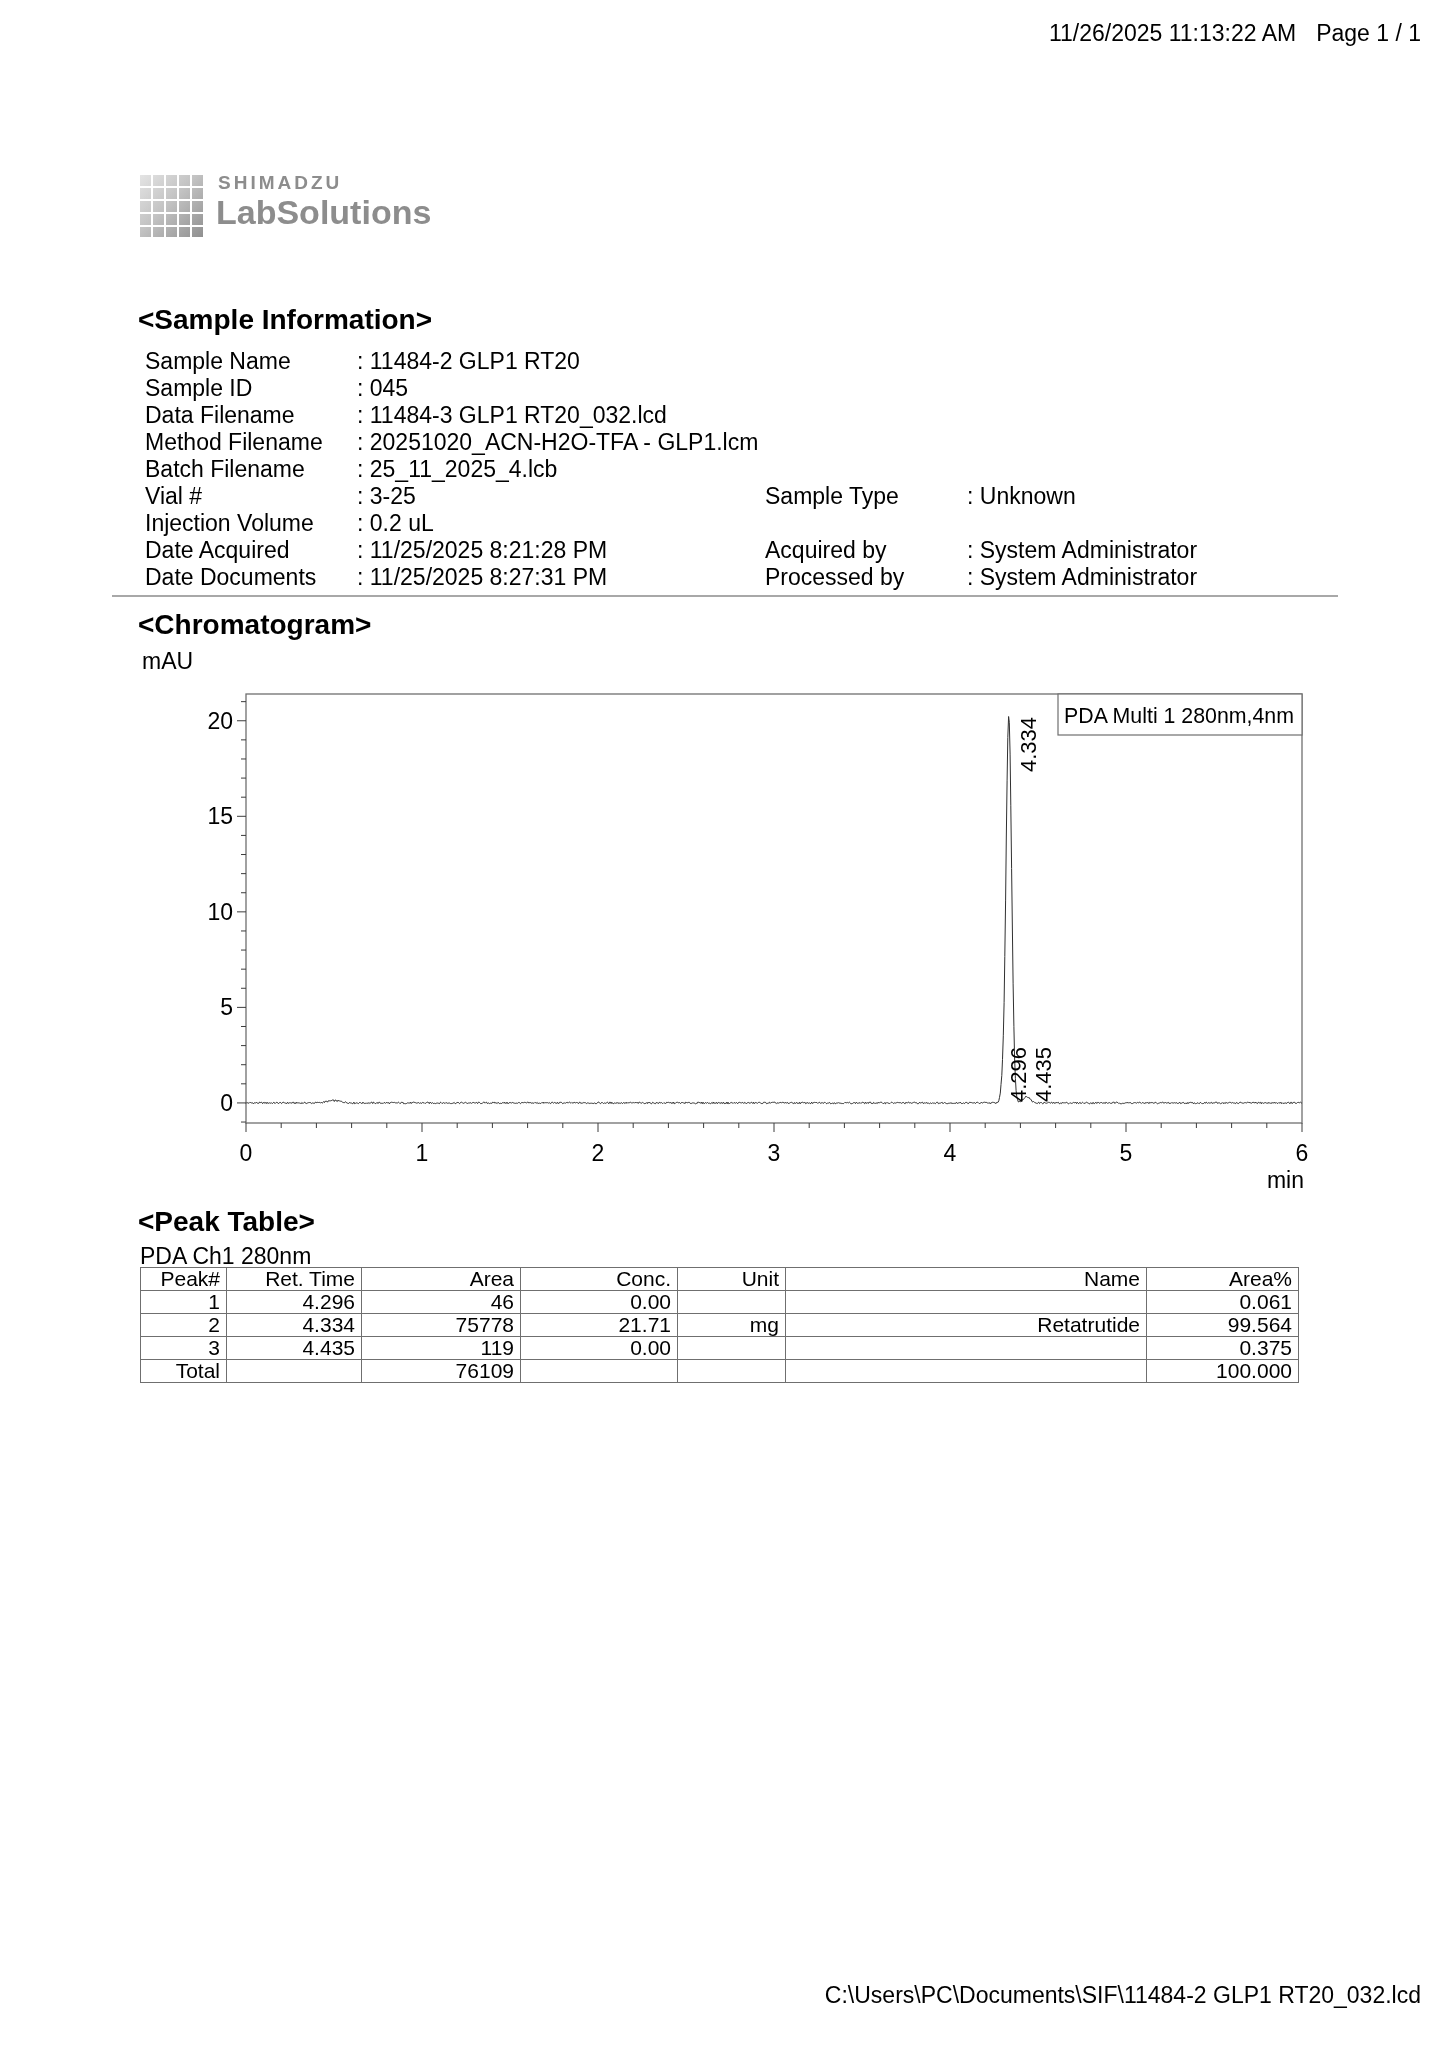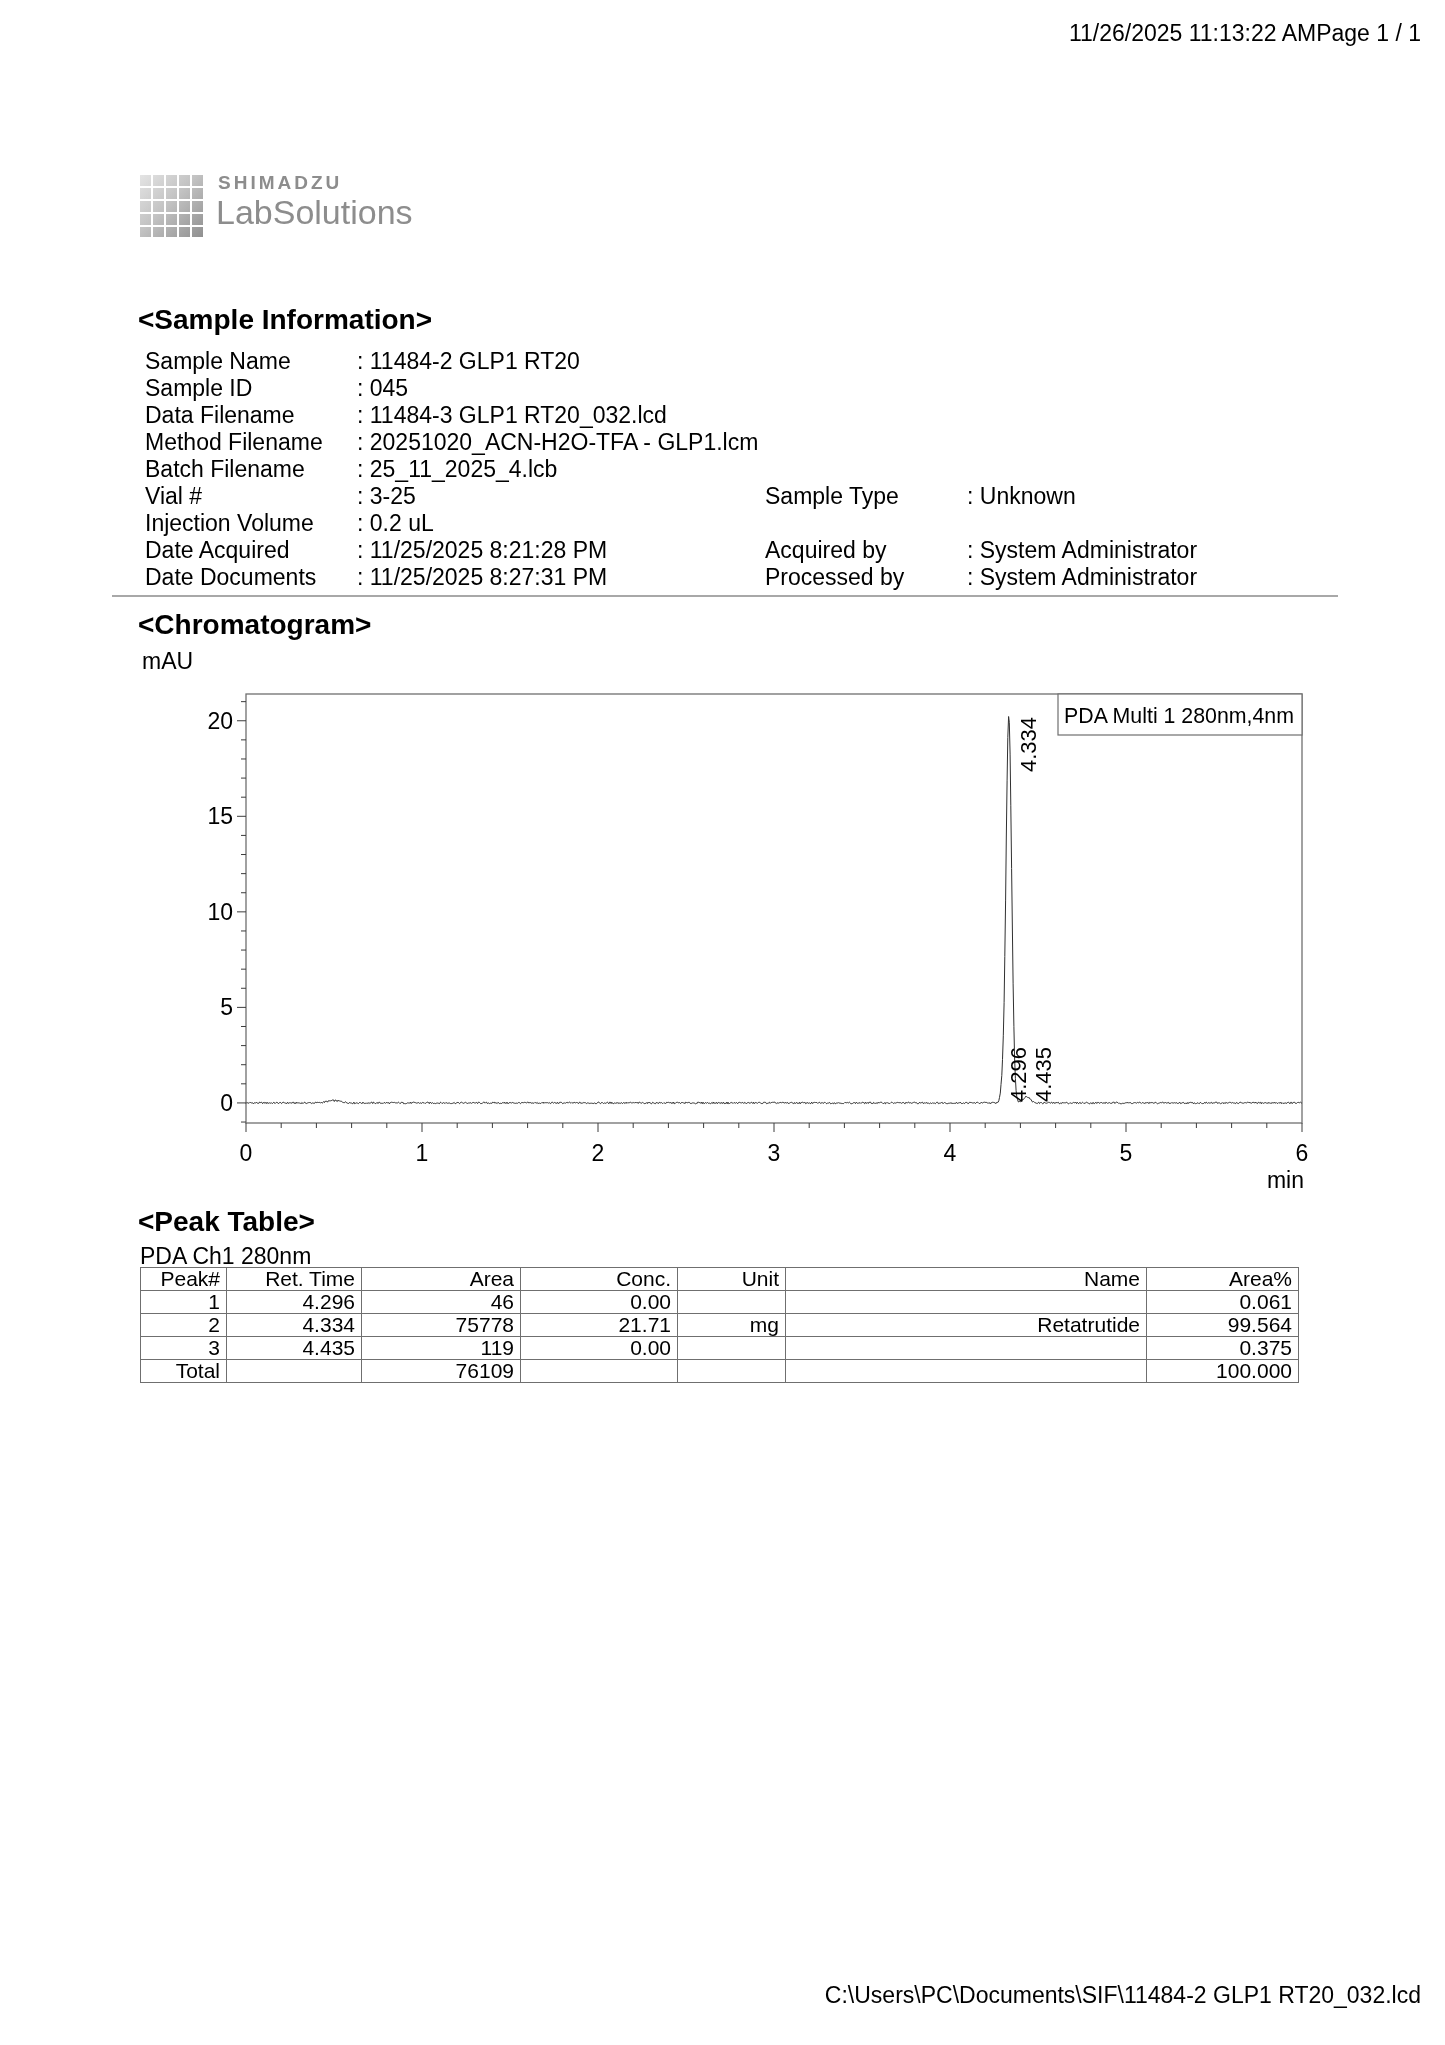--- a/index.html
+++ b/index.html
@@ -1,32 +1,32 @@
 <!DOCTYPE html>
 <html><head>
 <meta charset="utf-8">
 <style>
   html,body{margin:0;padding:0;background:#e8e8e8}
   .page{position:relative;width:1445px;height:2045px;background:#ffffff;
         font-family:"Liberation Sans",sans-serif;color:#000;overflow:hidden}
 
   
   .run-header{position:absolute;top:20px;right:24px;font-size:23px;white-space:nowrap}
-  .run-header .pagelbl{}
+  .run-header .pagelbl{margin-left:20px}
 
   
   .brand{position:absolute;left:140px;top:172px;width:420px;height:70px}
   .logo-grid{position:absolute;left:0;top:3px;width:64px;height:62px;
      background-image:
        repeating-linear-gradient(to right, transparent 0 11px, #ffffff 11px 13px),
        repeating-linear-gradient(to bottom, transparent 0 11px, #ffffff 11px 13px),
        linear-gradient(135deg,#e4e4e4 0%,#c3c3c3 45%,#8f8f8f 100%)}
   .brand-shimadzu{position:absolute;left:78px;top:0;font-size:19px;font-weight:bold;
      color:#8d8d8d;letter-spacing:3px}
-  .brand-product{position:absolute;left:76px;top:21px;font-size:34px;font-weight:normal;color:#8d8d8d}
+  .brand-product{position:absolute;left:76px;top:21px;font-size:34px;font-weight:bold;color:#8d8d8d}
 
   .report-title{position:absolute;left:518px;top:126px;font-size:60px;letter-spacing:1px}
 
   .sec-heading{position:absolute;font-size:28px;font-weight:bold;white-space:nowrap}
   .h-sample{left:138px;top:304px}
   .h-chrom{left:138px;top:609px}
   .h-peak{left:138px;top:1206px}
 
   
   .si-left{position:absolute;left:145px;top:348px;font-size:23px;line-height:27px;white-space:nowrap}

